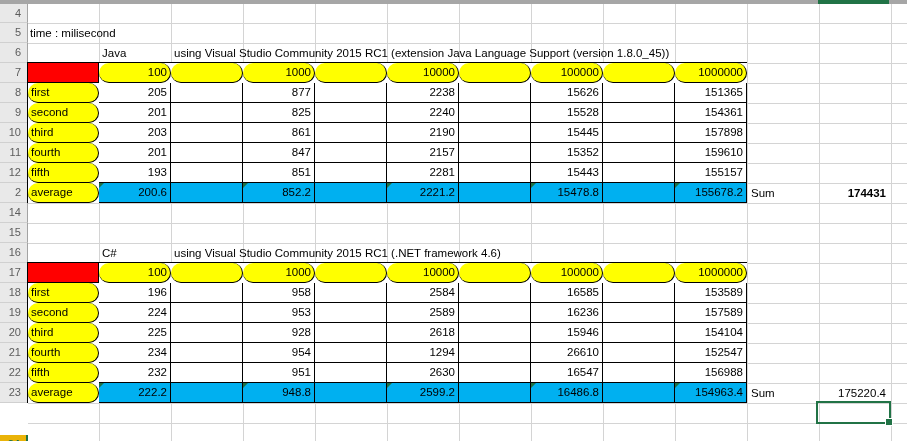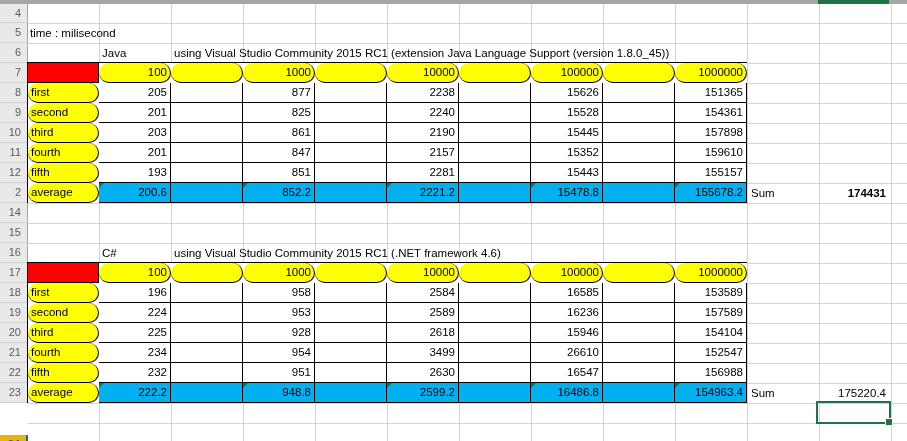--- a/index.html
+++ b/index.html
@@ -221,21 +221,21 @@
         <div class="c"></div>
         <div class="c n">15946</div>
         <div class="c"></div>
         <div class="c n">154104</div>
       
         <div class="c y lab">fourth</div>
         <div class="c n">234</div>
         <div class="c"></div>
         <div class="c n">954</div>
         <div class="c"></div>
-        <div class="c n">3499</div>
+        <div class="c n">1294</div>
         <div class="c"></div>
         <div class="c n">26610</div>
         <div class="c"></div>
         <div class="c n">152547</div>
       
         <div class="c y lab">fifth</div>
         <div class="c n">232</div>
         <div class="c"></div>
         <div class="c n">951</div>
         <div class="c"></div>

